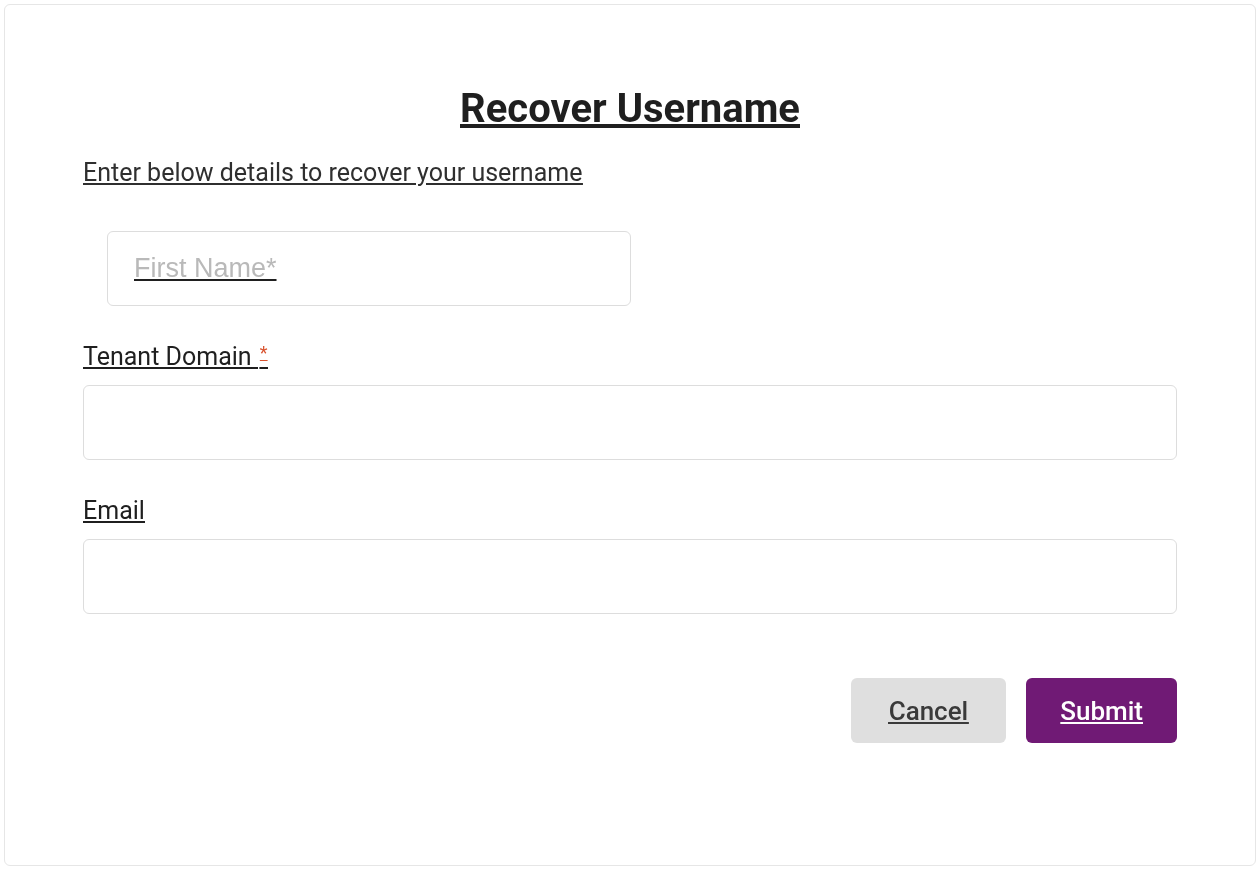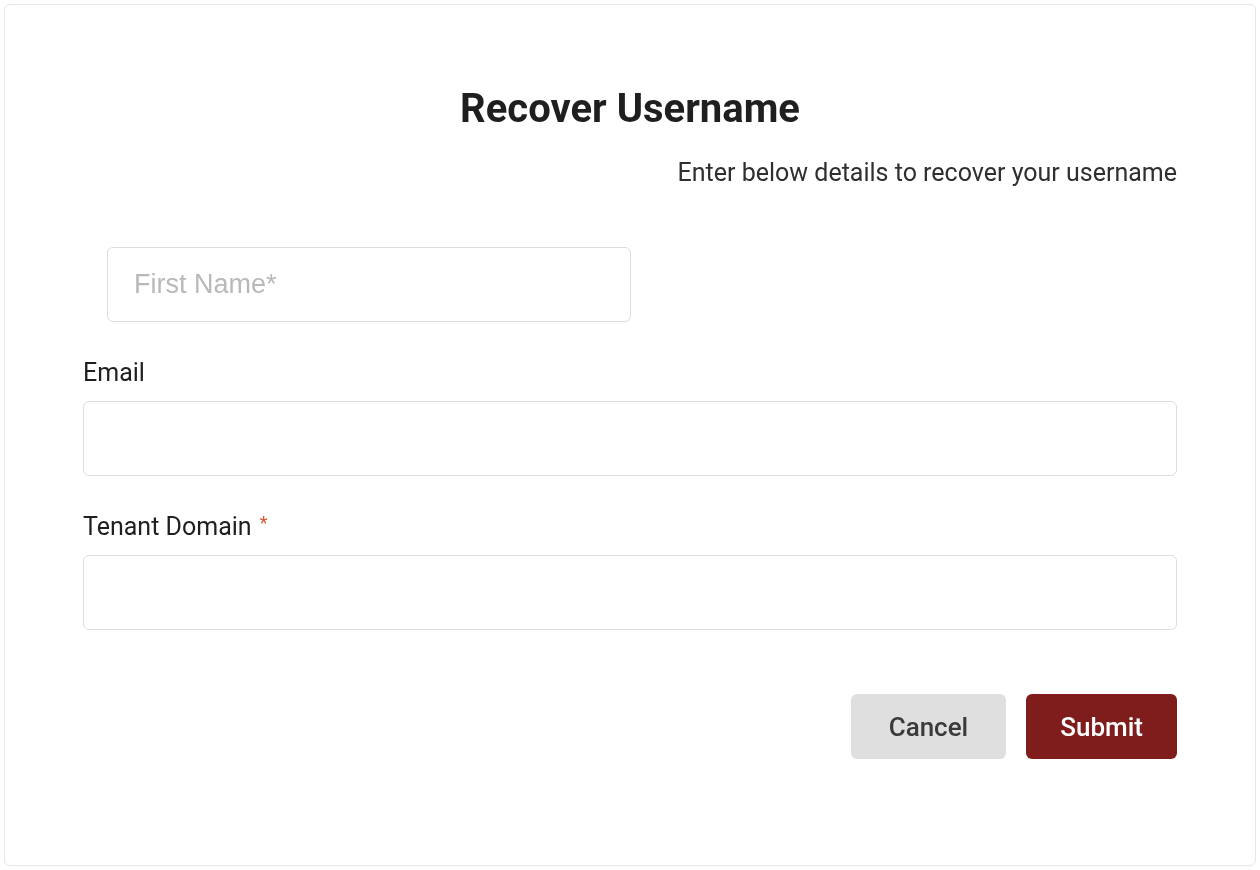--- a/index.html
+++ b/index.html
@@ -1,18 +1,19 @@
 <!DOCTYPE html>
 <html><head>
   <meta charset="utf-8">
   <style>
     * {
       box-sizing: border-box;
       margin: 0;
       padding: 0;
+      text-decoration: underline;
     }
     body {
       font-family: -apple-system, BlinkMacSystemFont, "Segoe UI", Roboto, Helvetica, Arial, sans-serif;
       background: #ffffff;
       color: #1f1f1f;
       width: 1260px;
       height: 870px;
       overflow: hidden;
     }
     .card {
@@ -25,25 +26,25 @@
     }
     .page-title {
       text-align: center;
       font-size: 40px;
       font-weight: 700;
       color: #1f1f1f;
       margin-top: 10px;
       margin-bottom: 26px;
     }
     .page-subtitle {
-      text-align: right;
+      text-align: left;
       font-size: 25px;
       font-weight: 400;
       color: #2f2f2f;
-      margin-bottom: 60px;
+      margin-bottom: 44px;
     }
     .field-label {
       font-size: 25px;
       font-weight: 400;
       color: #1f1f1f;
       margin-bottom: 14px;
       display: block;
     }
     .field-label .req {
       color: #d9532f;
@@ -87,48 +88,48 @@
       font-weight: 500;
       padding: 16px 38px;
       cursor: pointer;
       font-family: inherit;
     }
     .btn-cancel {
       background: #dfdfdf;
       color: #3a3a3a;
     }
     .btn-submit {
-      background: #7f1d1d;
+      background: #701a75;
       color: #ffffff;
       padding: 0 34px;
     }
   </style>
 </head>
 <body>
 
 <div class="card">
   <h1 class="page-title">Recover Username</h1>
   <p class="page-subtitle">Enter below details to recover your username</p>
 
   <div class="row-two">
     <div class="first-col">
       <input class="input" type="text" placeholder="First Name*" style="">
     </div>
   </div>
 
   <div class="group">
-    <label class="field-label">Email</label>
+    <label class="field-label">
+      <span>Tenant Domain</span>
+      <span class="req">*</span>
+    </label>
     <input class="input" type="text" placeholder="" style="">
   </div>
 
   <div class="group">
-    <label class="field-label">
-      <span>Tenant Domain</span>
-      <span class="req">*</span>
-    </label>
+    <label class="field-label">Email</label>
     <input class="input" type="text" placeholder="" style="">
   </div>
 
   <div class="actions">
     <button class="btn btn-cancel">Cancel</button>
     <button class="btn btn-submit">Submit</button>
   </div>
 </div>
 
 </body></html>

